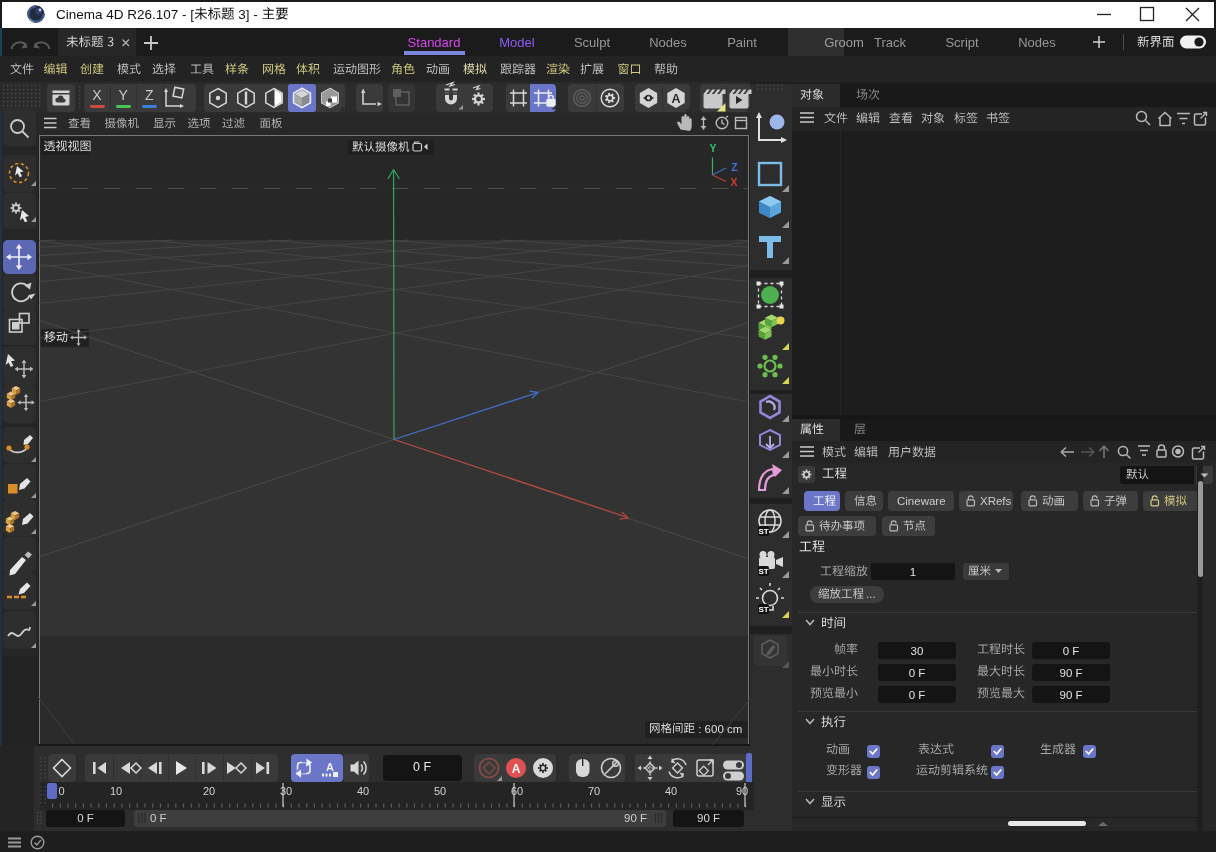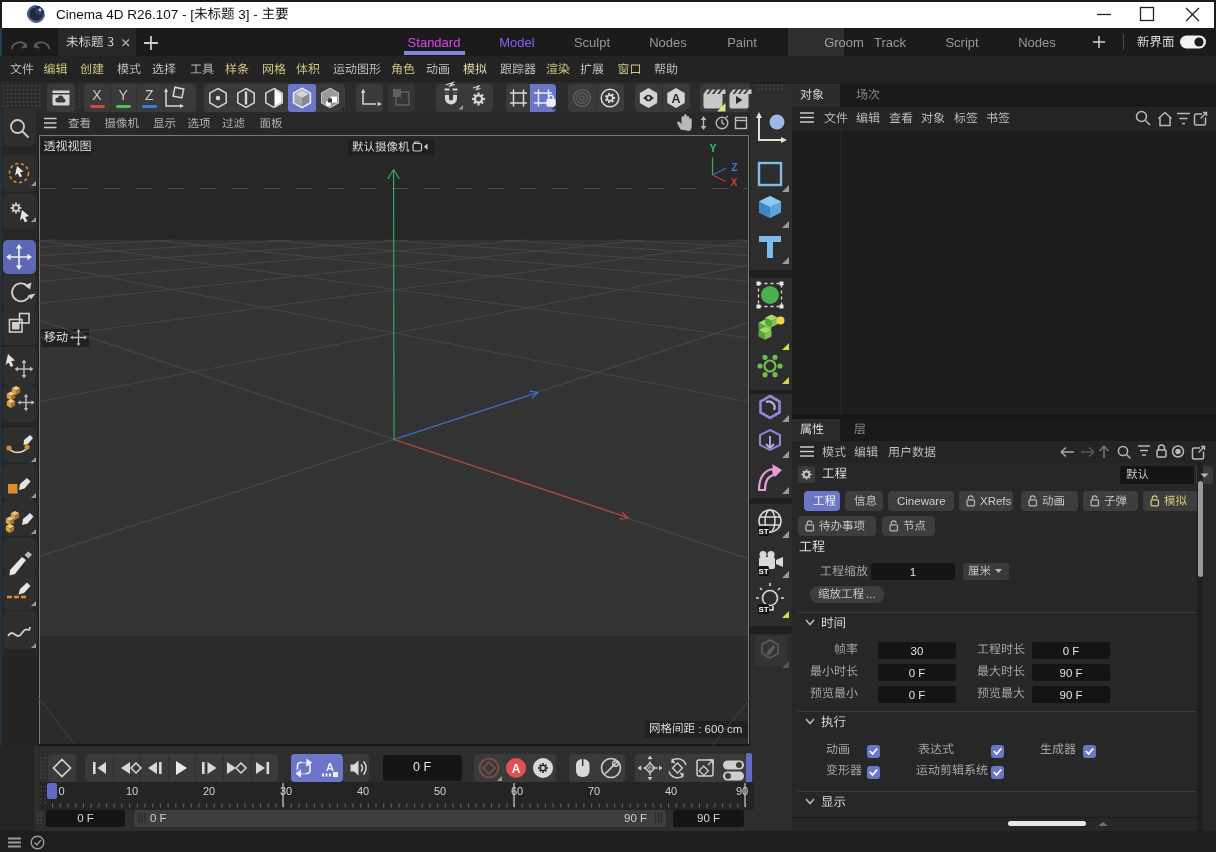--- a/index.html
+++ b/index.html
@@ -159,21 +159,21 @@
 <div style="position:absolute;left:343px;top:754px;width:26px;height:28px;background:#3a3a3a;border-radius:4px;"></div>
 <div style="position:absolute;left:383px;top:755px;width:79px;height:26px;background:#141414;border-radius:4px;"></div>
 <div style="position:absolute;left:422px;top:760px;transform:translateX(-50%);color:#e8e8e8;font:12.5px 'Liberation Sans',sans-serif;white-space:pre;">0 F</div>
 <div style="position:absolute;left:474px;top:754px;width:82px;height:28px;background:#3a3a3a;border-radius:4px;"></div>
 <div style="position:absolute;left:569px;top:754px;width:56px;height:28px;background:#3a3a3a;border-radius:4px;"></div>
 <div style="position:absolute;left:635px;top:754px;width:112px;height:28px;background:#3a3a3a;border-radius:4px;"></div>
 <div style="position:absolute;left:746px;top:753px;width:6px;height:31px;background:#5f6cc5;border-radius:2px;"></div>
 <div style="position:absolute;left:40px;top:782px;width:714px;height:28px;background:#242424;"></div>
 <div style="position:absolute;left:47px;top:783px;width:10px;height:16px;background:#5f6cc5;border-radius:2px;"></div>
 <div style="position:absolute;left:58.5px;top:785px;color:#d2d2d2;font:11px 'Liberation Sans',sans-serif;white-space:pre;">0</div>
-<div style="position:absolute;left:132px;top:785px;transform:translateX(-50%);color:#d2d2d2;font:11px 'Liberation Sans',sans-serif;white-space:pre;">10</div>
+<div style="position:absolute;left:116px;top:785px;transform:translateX(-50%);color:#d2d2d2;font:11px 'Liberation Sans',sans-serif;white-space:pre;">10</div>
 <div style="position:absolute;left:209px;top:785px;transform:translateX(-50%);color:#d2d2d2;font:11px 'Liberation Sans',sans-serif;white-space:pre;">20</div>
 <div style="position:absolute;left:286px;top:785px;transform:translateX(-50%);color:#d2d2d2;font:11px 'Liberation Sans',sans-serif;white-space:pre;">30</div>
 <div style="position:absolute;left:363px;top:785px;transform:translateX(-50%);color:#d2d2d2;font:11px 'Liberation Sans',sans-serif;white-space:pre;">40</div>
 <div style="position:absolute;left:440px;top:785px;transform:translateX(-50%);color:#d2d2d2;font:11px 'Liberation Sans',sans-serif;white-space:pre;">50</div>
 <div style="position:absolute;left:517px;top:785px;transform:translateX(-50%);color:#d2d2d2;font:11px 'Liberation Sans',sans-serif;white-space:pre;">60</div>
 <div style="position:absolute;left:594px;top:785px;transform:translateX(-50%);color:#d2d2d2;font:11px 'Liberation Sans',sans-serif;white-space:pre;">70</div>
 <div style="position:absolute;left:671px;top:785px;transform:translateX(-50%);color:#d2d2d2;font:11px 'Liberation Sans',sans-serif;white-space:pre;">40</div>
 <div style="position:absolute;left:742px;top:785px;transform:translateX(-50%);color:#d2d2d2;font:11px 'Liberation Sans',sans-serif;white-space:pre;">90</div>
 <div style="position:absolute;left:46px;top:809.5px;width:79px;height:17px;background:#141414;border-radius:3px;"></div>
 <div style="position:absolute;left:85.5px;top:812px;transform:translateX(-50%);color:#d8d8d8;font:11.5px 'Liberation Sans',sans-serif;white-space:pre;">0 F</div>

